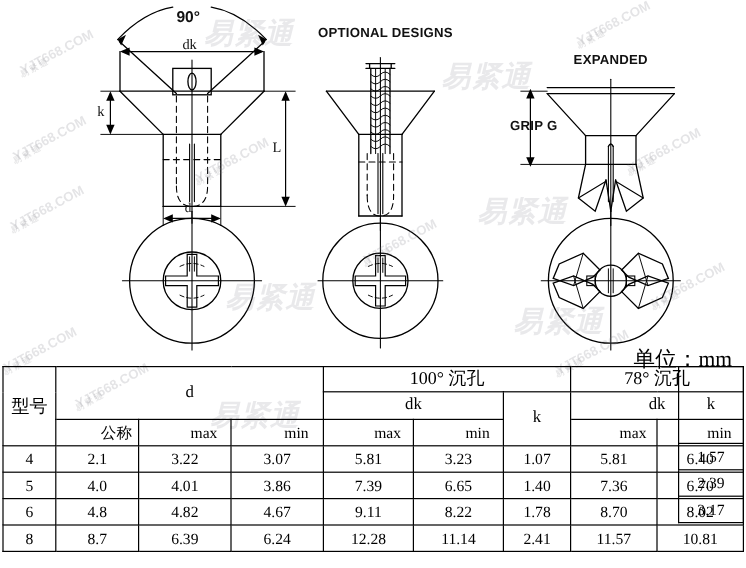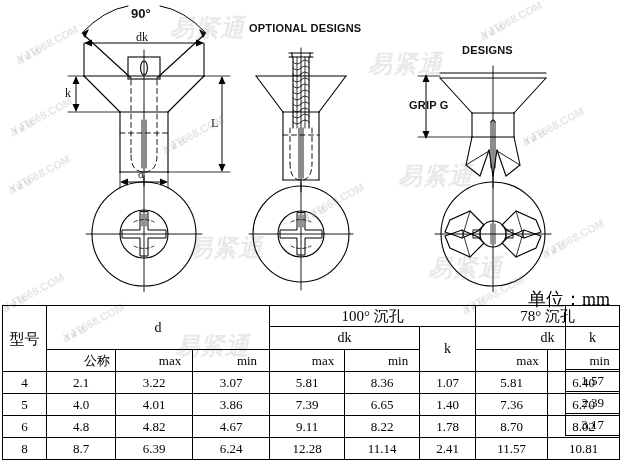--- a/index.html
+++ b/index.html
@@ -53,21 +53,21 @@
   }
   .wm-sub {
     font-size: 7px;
     transform: rotate(-28deg);
     color: rgba(120,120,130,0.18);
   }
 
   
   #drawing {
     position: absolute;
-    left: 0; top: 0;
+    left: 16px; top: 0;
     width: 528px;
     height: 292px;
     z-index: 2;
   }
   #drawing svg { display: block; }
 
   .lbl {
     position: absolute;
     font-family: "Liberation Sans", sans-serif;
     font-size: 11px;
@@ -390,21 +390,21 @@
 
       </g>
     </svg>
 
     <div class="lbl" style="left:131px; top:6px;  font-size:13px;">90°</div>
     <div class="lbl lbl-serif" style="left:136px; top:30px;">dk</div>
     <div class="lbl lbl-serif" style="left:65px;  top:86px;">k</div>
     <div class="lbl lbl-serif" style="left:138px; top:168px; font-size:11px;">d</div>
     <div class="lbl lbl-serif" style="left:211px; top:116px;">L</div>
     <div class="lbl" style="left:249px; top:22px; font-size:11px; letter-spacing:0.2px;">OPTIONAL DESIGNS</div>
-    <div class="lbl" style="left:462px; top:44px; font-size:11px; letter-spacing:0.2px;">DESIGNS</div>
+    <div class="lbl" style="left:462px; top:44px; font-size:11px; letter-spacing:0.2px;">EXPANDED</div>
     <div class="lbl" style="left:409px; top:99px; font-size:11px; letter-spacing:0.2px;">GRIP G</div>
   </div>
 
   <div id="units">单位：mm</div>
 
   <div id="spec-table-wrap">
     <table class="spec">
       <colgroup>
         <col style="width:44px">
         <col style="width:69px">
@@ -438,21 +438,21 @@
           <th>min</th>
         </tr>
       </thead>
       <tbody>
         <tr>
           <td class="val">4</td>
           <td class="val">2.1</td>
           <td class="val">3.22</td>
           <td class="val">3.07</td>
           <td class="val">5.81</td>
-          <td class="val">8.36</td>
+          <td class="val">3.23</td>
           <td class="val">1.07</td>
           <td class="val">5.81</td>
           <td class="val">6.40</td>
         </tr>
         <tr>
           <td class="val">5</td>
           <td class="val">4.0</td>
           <td class="val">4.01</td>
           <td class="val">3.86</td>
           <td class="val">7.39</td>

